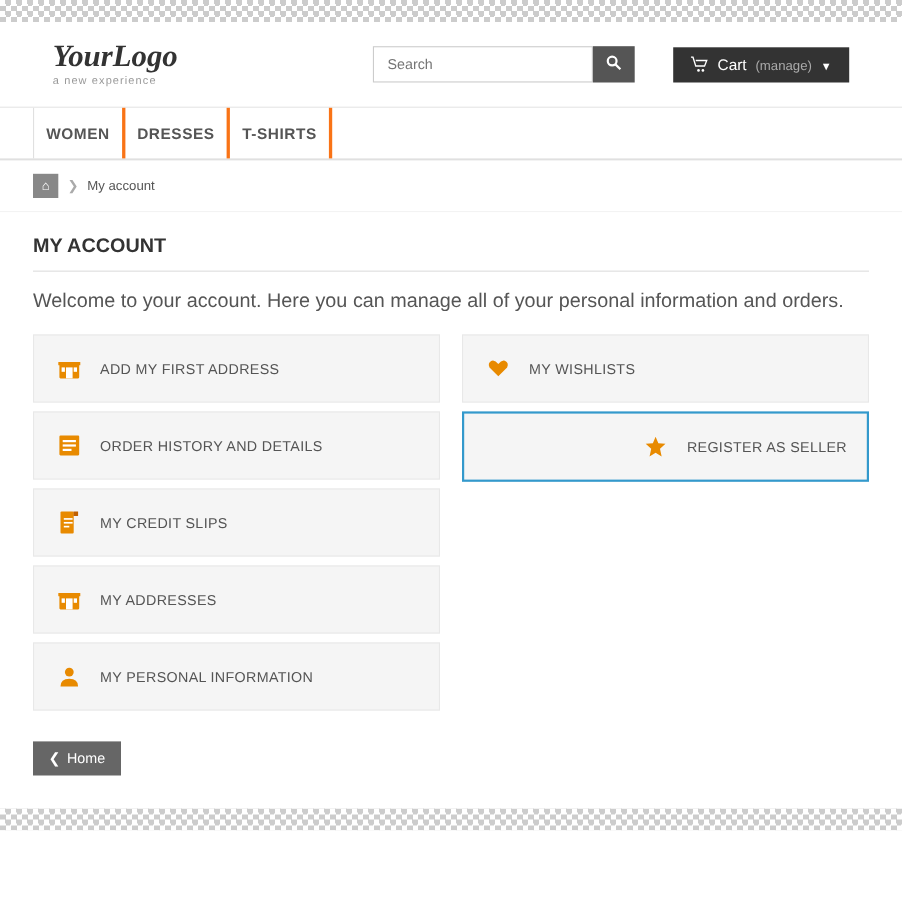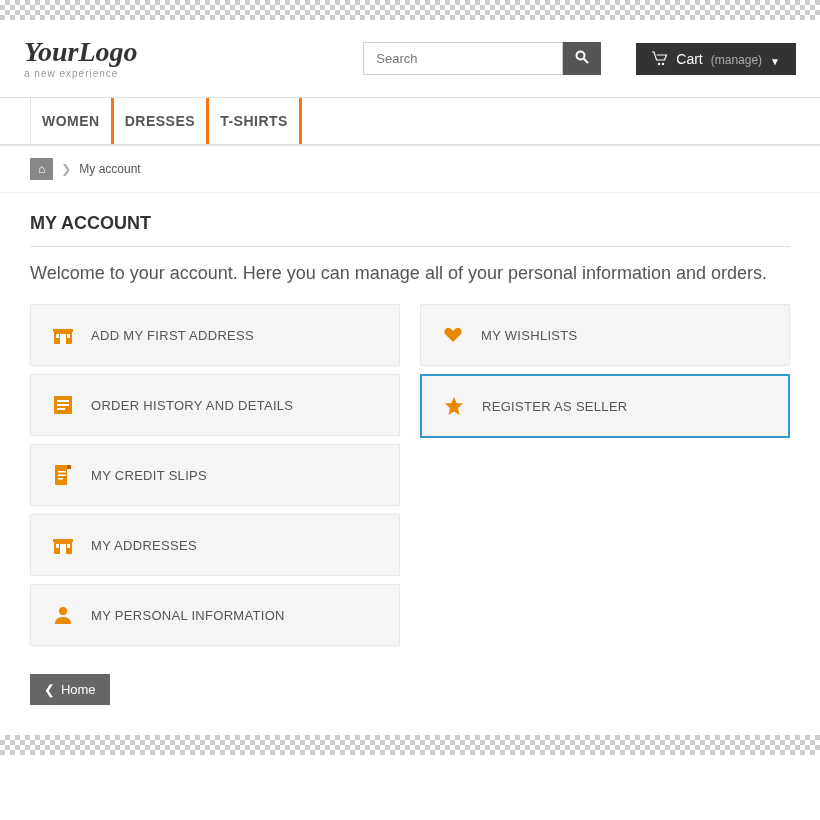--- a/index.html
+++ b/index.html
@@ -7,21 +7,21 @@
       font-family: Arial, sans-serif;
       background: #fff;
       color: #333;
       font-size: 14px;
     }
 
     
     .header {
       display: flex;
       align-items: center;
-      padding: 18px 24px;
+      padding: 18px 48px;
       background: #fff;
       border-bottom: 1px solid #e0e0e0;
       gap: 20px;
     }
 
     .logo-area {
       flex: 0 0 auto;
       margin-right: 20px;
     }
 
@@ -178,20 +178,21 @@
       margin-bottom: 8px;
       cursor: pointer;
       gap: 14px;
       text-decoration: none;
       color: #333;
     }
 
     .account-item.highlighted {
       background: #f5f5f5;
       border: 2px solid #3399cc;
+      justify-content: flex-end;
     }
 
     .item-icon {
       width: 28px;
       height: 28px;
       display: flex;
       align-items: center;
       justify-content: center;
       flex-shrink: 0;
     }

